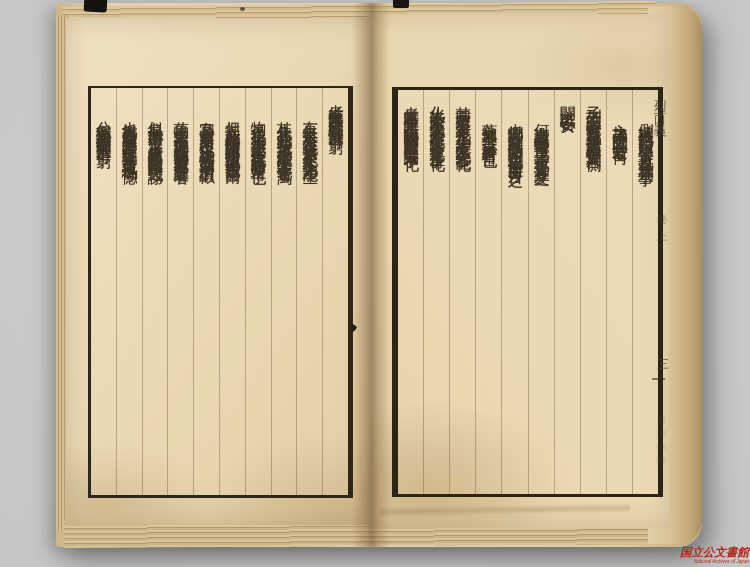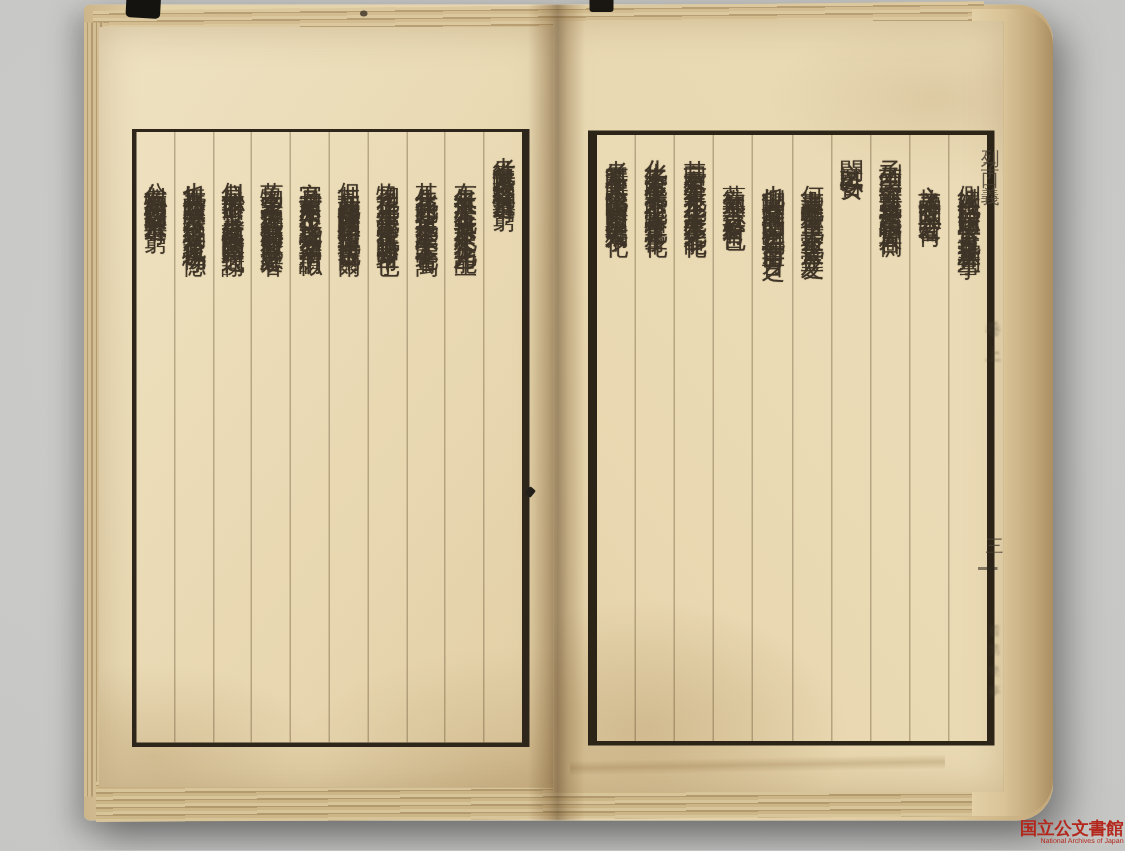--- a/index.html
+++ b/index.html
@@ -51,21 +51,21 @@
   .bx-bar{position:absolute;left:652px;top:378px;width:13px;height:2px;background:rgba(45,38,30,.55);}
   .bx-small{left:656px;top:408px;font-size:8.5px;letter-spacing:14px;opacity:.45;filter:blur(.8px);}
   
   .blob-a{position:absolute;left:84px;top:-3px;width:23px;height:15px;background:#15130f;border-radius:3px;transform:rotate(3deg);}
   .blob-b{position:absolute;left:393px;top:-2px;width:16px;height:10px;background:#1a1713;border-radius:2px;}
   .speck-top{position:absolute;left:240px;top:7px;width:5px;height:4px;background:rgba(60,50,40,.8);border-radius:50%;}
   .speck-gutter{position:absolute;left:351px;top:325px;width:5px;height:6px;background:#23201b;transform:rotate(40deg);border-radius:1px;}
   .wrinkle{position:absolute;left:380px;top:505px;width:250px;height:10px;
         background:linear-gradient(180deg,rgba(120,85,40,0),rgba(120,85,40,.22),rgba(120,85,40,0));transform:rotate(-1deg);}
   
-  .watermark{position:absolute;right:1px;bottom:2px;text-align:right;line-height:1;}
+  .watermark{position:absolute;right:1px;bottom:2px;text-align:right;line-height:1;font-style:italic;}
   .wm-ja{font-size:11.5px;font-weight:bold;letter-spacing:0;}
   .wm-en{font-size:6px;transform:scale(.78);transform-origin:100% 0;margin-top:1px;font-family:"Liberation Sans",sans-serif;}
 </style>
 </head>
 <body>
 
 <div class="stage">
   <div class="book">
     <div class="edges-top"></div>
     <div class="edges-left"></div>

